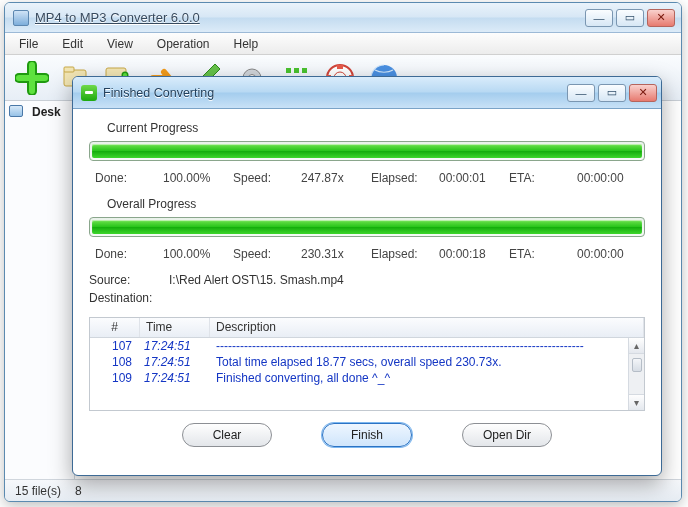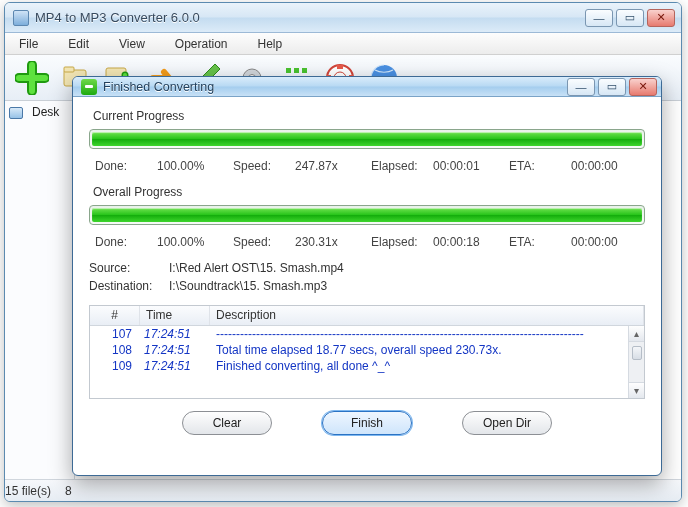--- a/index.html
+++ b/index.html
@@ -24,94 +24,94 @@
     overflow: hidden;
   }
   .titlebar {
     height: 30px;
     background: linear-gradient(#eaf3fb,#d7e7f5 48%,#c4dcf0 52%,#dcebf8);
     border-bottom: 1px solid #9cb9d6;
     display: flex; align-items: center;
     padding: 0 6px 0 8px;
     gap: 6px;
   }
-  .titlebar .win-title { flex: 1; color: #374a5e; font-size: 13px; text-shadow: 0 1px 0 #fff; }
+  .titlebar .win-title { flex: 1; color: #374a5e; font-size: 13px; text-shadow: 0 1px 0 #fff; text-decoration: underline; }
   .win-btns { display: flex; gap: 3px; }
   .win-btn {
     width: 28px; height: 18px;
     border: 1px solid #7a96b1;
     border-radius: 3px;
     background: linear-gradient(#fafdff,#d7e7f5);
     display: flex; align-items: center; justify-content: center;
     font-size: 11px; color: #33506b;
     cursor: default;
   }
   .win-btn.close { background: linear-gradient(#f9d1cd,#e77a6f); color:#7a1a0f; border-color:#b5645c; }
   .menubar {
     height: 22px;
     background: linear-gradient(#fdfdfd,#ececec);
     border-bottom: 1px solid #d0d0d0;
-    display: flex; align-items: center; gap: 14px;
+    display: flex; align-items: center; gap: 8px;
     padding-left: 6px;
   }
   .menubar span { padding: 2px 8px; color:#333; }
   .toolbar {
     height: 46px;
     background: linear-gradient(#fafcfe,#e7eef6);
     border-bottom: 1px solid #c9cfd6;
     display: flex; align-items: center; gap: 6px; padding-left: 8px;
   }
   .tool-ico { width: 38px; height: 38px; border-radius: 6px; position: relative; display:flex; align-items:center; justify-content:center; }
   .sidebar {
     position: absolute; left: 0; top: 98px; bottom: 22px; width: 70px;
     border-right: 1px solid #d0d6dd;
     background: #fbfcfe;
     padding: 4px;
   }
-  .tree-item { display: flex; align-items: flex-end; gap: 9px; font-size: 12px; color:#222; }
+  .tree-item { display: flex; align-items: flex-start; gap: 9px; font-size: 12px; color:#222;font-weight:bold; }
   .statusbar {
     position: absolute; left:0; right:0; bottom:0; height:22px;
     border-top:1px solid #d0d6dd;
     background: linear-gradient(#f6f8fb,#e6ecf3);
-    display:flex; align-items:center; gap:14px; padding:0 0;
+    display:flex; align-items:center; gap:14px; padding:0 10px;
     color:#333;
   }
   
   .dialog {
     position: absolute;
     left: 72px; top: 76px;
     width: 590px; height: 400px;
     border: 1px solid #3d6a95;
     border-radius: 6px;
     background: #fff;
     box-shadow: 0 8px 22px rgba(0,0,0,.35);
     overflow: hidden;
     z-index: 10;
   }
   .dlg-titlebar {
-    height: 20px;
+    height: 32px;
     background: linear-gradient(#d9ecfb,#b8d9f3 48%,#a4cdee 52%,#c8e1f6);
     border-bottom: 1px solid #7aa3c7;
     display:flex; align-items:center; gap:6px; padding:0 4px 0 8px;
   }
   .dlg-titlebar .dlg-title { flex:1; color:#23405c; font-size:12.5px; text-shadow:0 1px 0 #fff; }
   .dlg-body { padding: 10px 16px 8px 16px; color:#333; }
-  .section-head { font-size: 12px; color:#333; margin: 2px 0 6px 4px; }
+  .section-head { font-size: 12px; color:#333; margin: 2px 0 6px 18px; }
   .progress-trough {
     height: 20px; border:1px solid #8aa68c; border-radius: 4px;
     background: linear-gradient(#e9f1ea,#f6faf6);
     padding:2px; margin-bottom: 8px;
   }
   .progress-fill {
     height:100%; width:100%; border-radius:2px;
     background: linear-gradient(#6fe24f,#28c51b 48%,#14ad0c 52%,#3dd62c);
     box-shadow: inset 0 1px 1px rgba(255,255,255,.6);
   }
   .stat-row { display:flex; gap:8px; color:#444; padding: 2px 6px 10px 6px; }
-  .stat-row div { display:flex; gap:10px; }
+  .stat-row div { display:flex; gap:16px; }
   .stat-row .lbl { min-width:52px; }
   .stat-row .col { flex:1; }
   .path-row { display:flex; gap:8px; padding: 2px 0; color:#333; }
   .path-row .plbl { width: 72px; }
   .log-box {
     margin-top: 10px;
     border:1px solid #c3c9d0;
     height: 94px;
     background:#fff;
     display:flex; flex-direction:column;
@@ -314,21 +314,20 @@
           <span>00:00:00</span>
         </div>
     </div>
 
     <div class="path-row">
       <span class="plbl">Source:</span>
       <span>I:\Red Alert OST\15. Smash.mp4</span>
     </div>
     <div class="path-row">
       <span class="plbl">Destination:</span>
-      <span>I:\Soundtrack\15. Smash.mp3</span>
     </div>
 
     <div class="log-box">
       <div class="log-head">
         <div style="width:50px;text-align:center">#</div>
         <div style="width:70px">Time</div>
         <div style="flex:1">Description</div>
       </div>
       <div class="log-rows">
         <div class="row">

